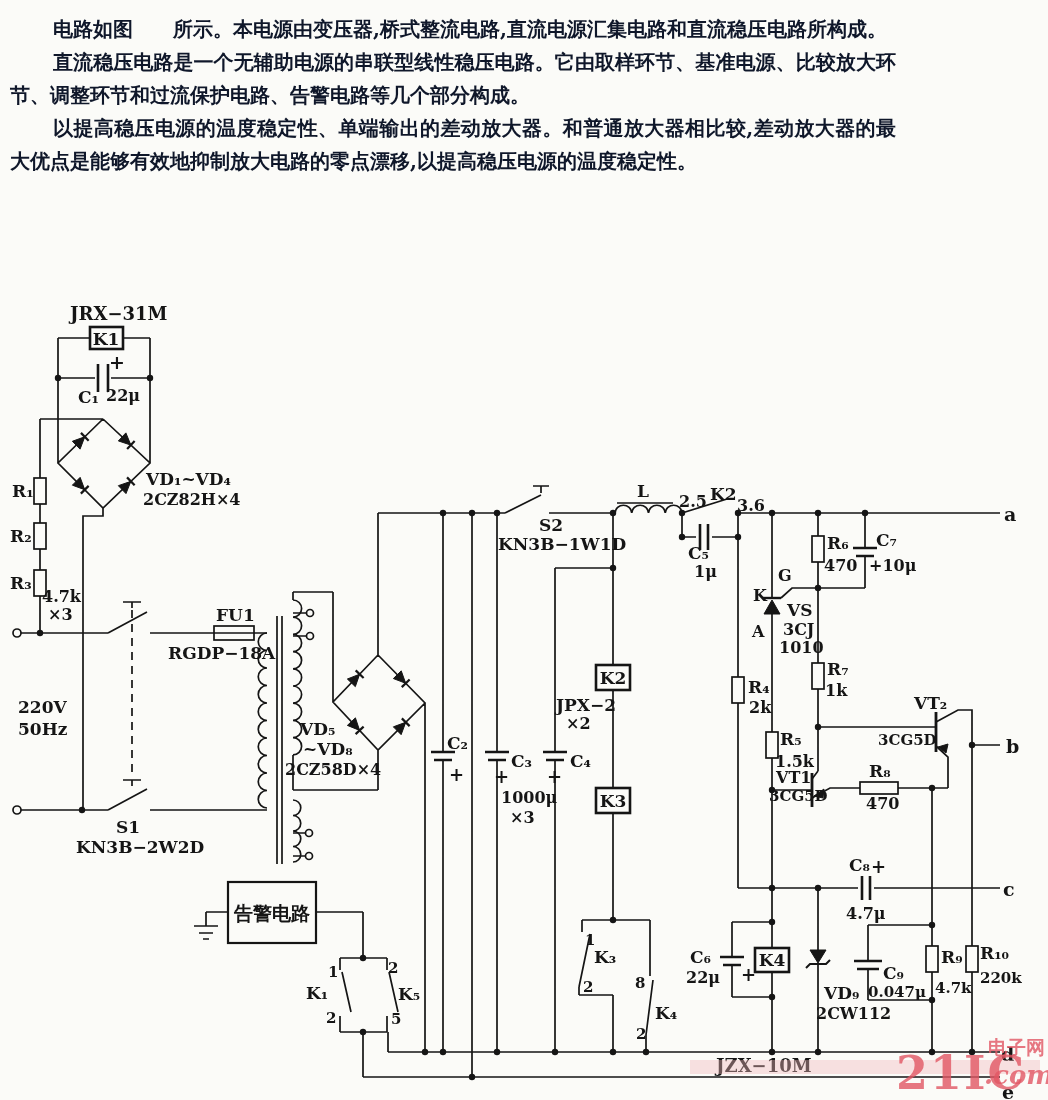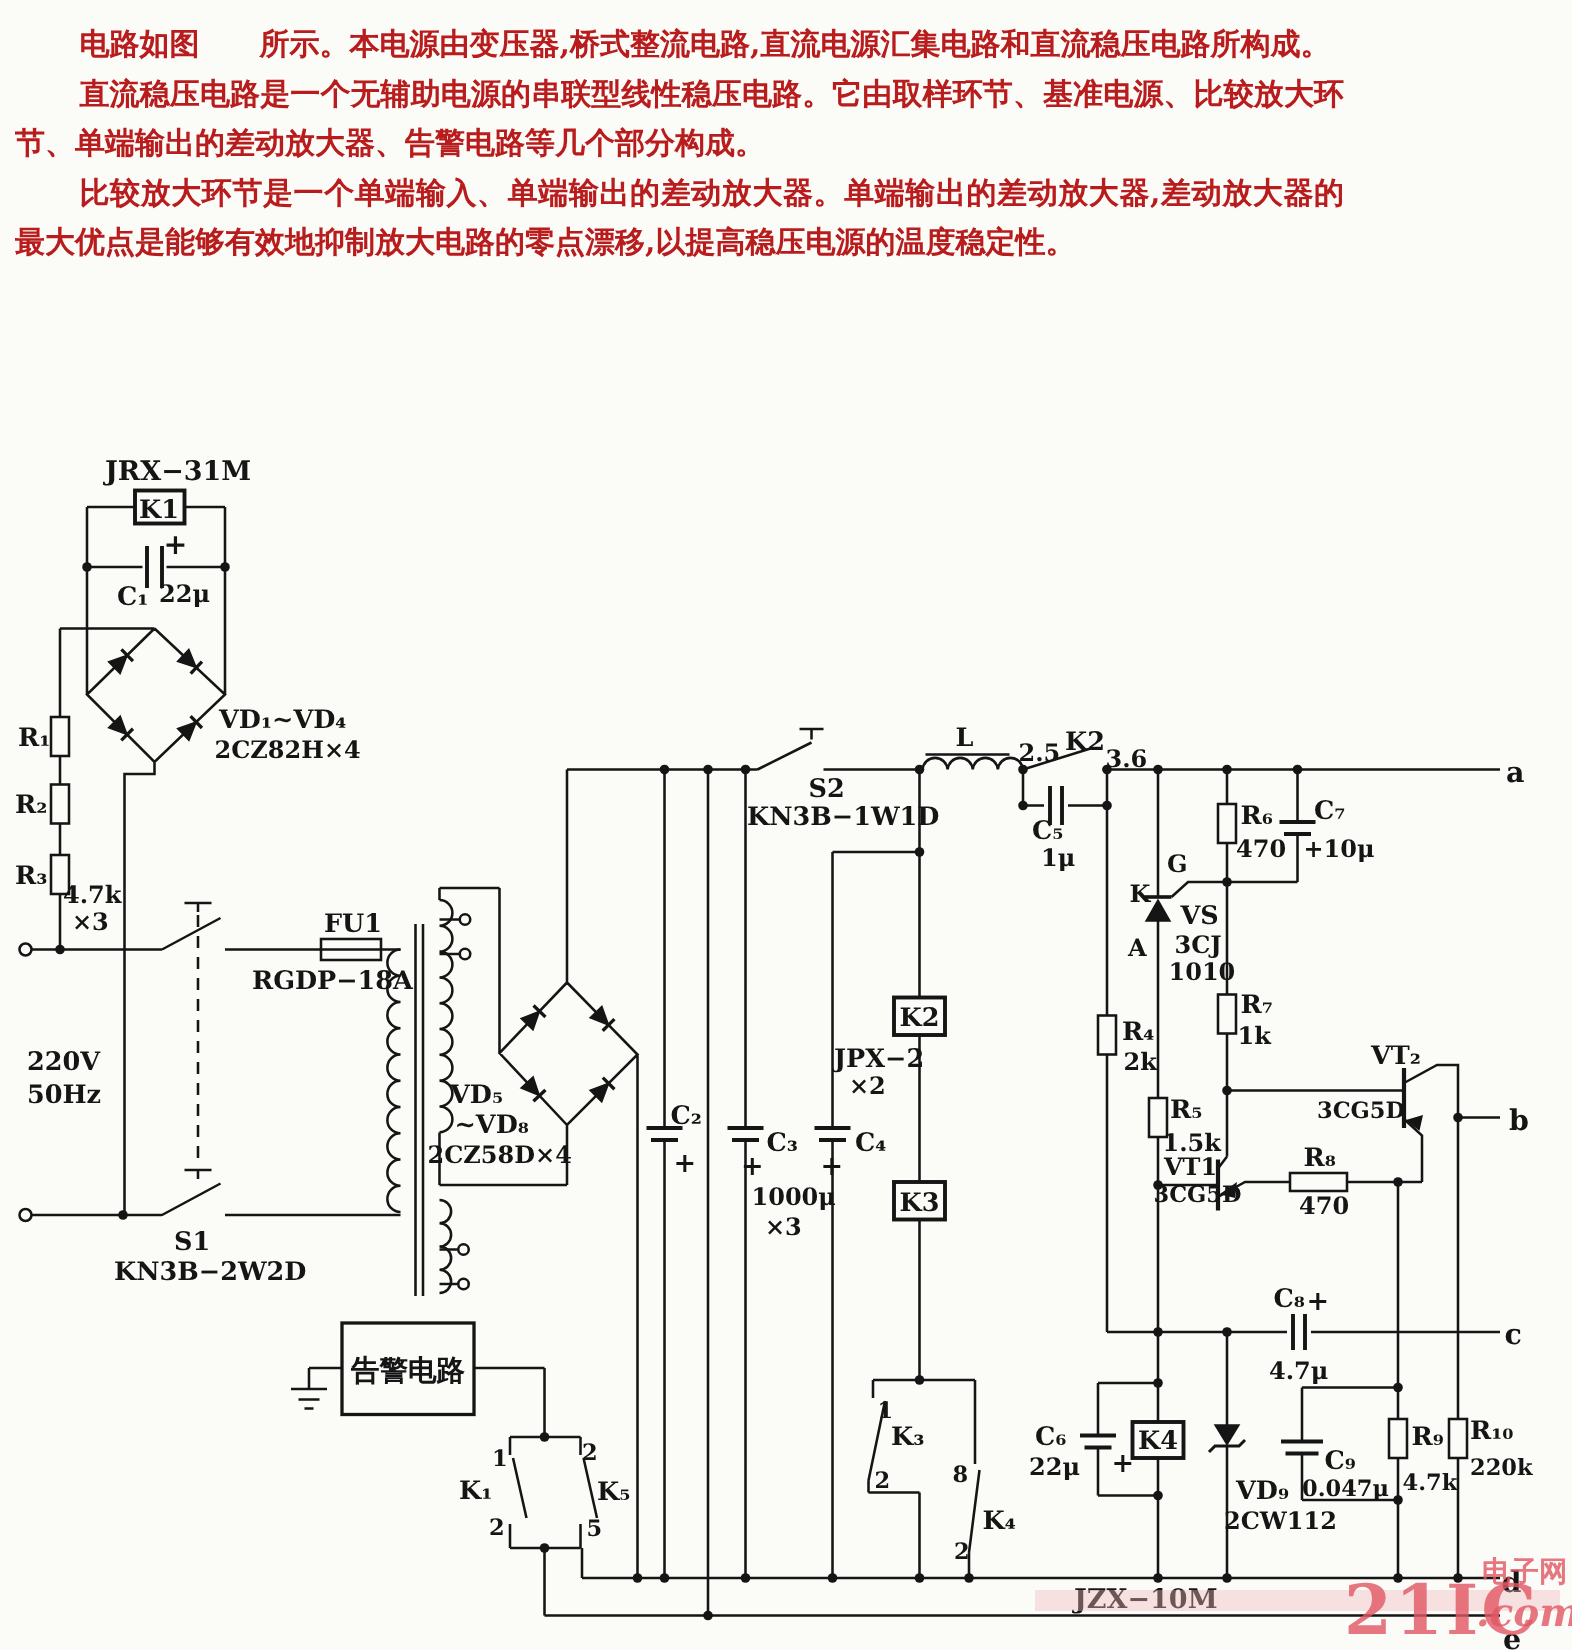--- a/index.html
+++ b/index.html
@@ -1,37 +1,37 @@
 <!DOCTYPE html>
 <html><head>
 <meta charset="utf-8">
 <style>
   html,body{margin:0;padding:0;background:#e8e8e8;}
   .page{position:relative;width:1048px;height:1100px;background:#fbfbf8;overflow:hidden;
         font-family:"DejaVu Serif","Liberation Serif",serif;}
-  .copy{position:absolute;top:13px;left:10px;width:886px;color:#b91c1c;
+  .copy{position:absolute;top:13px;left:10px;width:886px;color:#0f172a;
         font-size:20px;line-height:33px;font-weight:700;text-align:justify;}
   .copy p{margin:0;text-indent:2.15em;}
   svg{position:absolute;left:0;top:0;}
   svg text{font-family:"DejaVu Serif","Liberation Serif",serif;font-weight:700;fill:#151515;}
   .mid{text-anchor:middle;}
   .wm{fill:#e25764;opacity:.8;}
   .wm-big{font-size:46px;letter-spacing:2px;}
   .wm-cn{font-size:19px;}
   .wm-tail{font-size:26px;font-style:italic;}
 </style>
 </head>
 <body>
 
 <div class="page">
 
   <div class="copy">
     <p>电路如图　　所示。本电源由变压器,桥式整流电路,直流电源汇集电路和直流稳压电路所构成。</p>
-    <p>直流稳压电路是一个无辅助电源的串联型线性稳压电路。它由取样环节、基准电源、比较放大环节、单端输出的差动放大器、告警电路等几个部分构成。</p>
-    <p>比较放大环节是一个单端输入、单端输出的差动放大器。单端输出的差动放大器,差动放大器的最大优点是能够有效地抑制放大电路的零点漂移,以提高稳压电源的温度稳定性。</p>
+    <p>直流稳压电路是一个无辅助电源的串联型线性稳压电路。它由取样环节、基准电源、比较放大环节、调整环节和过流保护电路、告警电路等几个部分构成。</p>
+    <p>以提高稳压电源的温度稳定性、单端输出的差动放大器。和普通放大器相比较,差动放大器的最大优点是能够有效地抑制放大电路的零点漂移,以提高稳压电源的温度稳定性。</p>
   </div>
 
   <svg width="1048" height="1100" viewBox="0 0 1048 1100">
 
     <g stroke="#151515" stroke-width="1.7" fill="none">
       <path d="
         M58,338 H90 M123,338 H150 M58,338 V463 M150,338 V463
         M58,378 H95 M111,378 H150
         M103,419 L58,463 L103,508 L150,463 L103,419
         M40,419 H103 M40,419 V478 M40,504 V523 M40,549 V570 M40,596 V633

